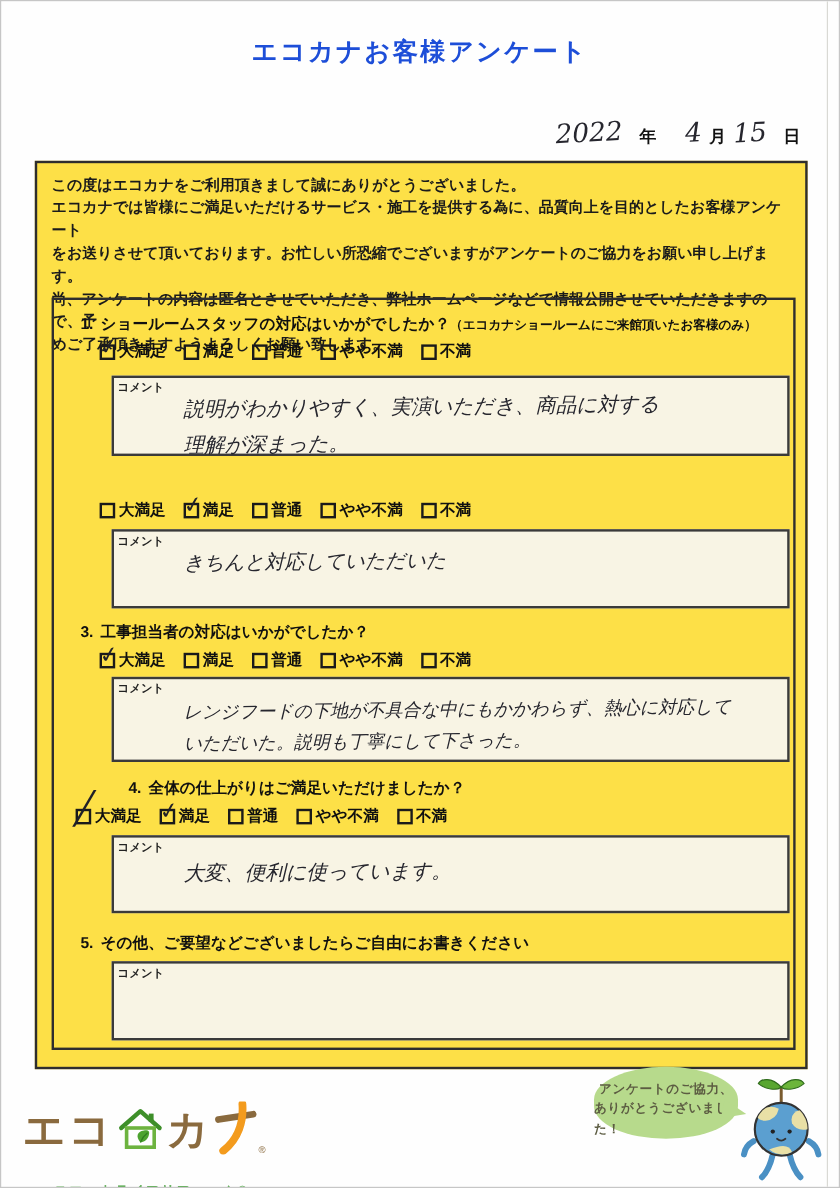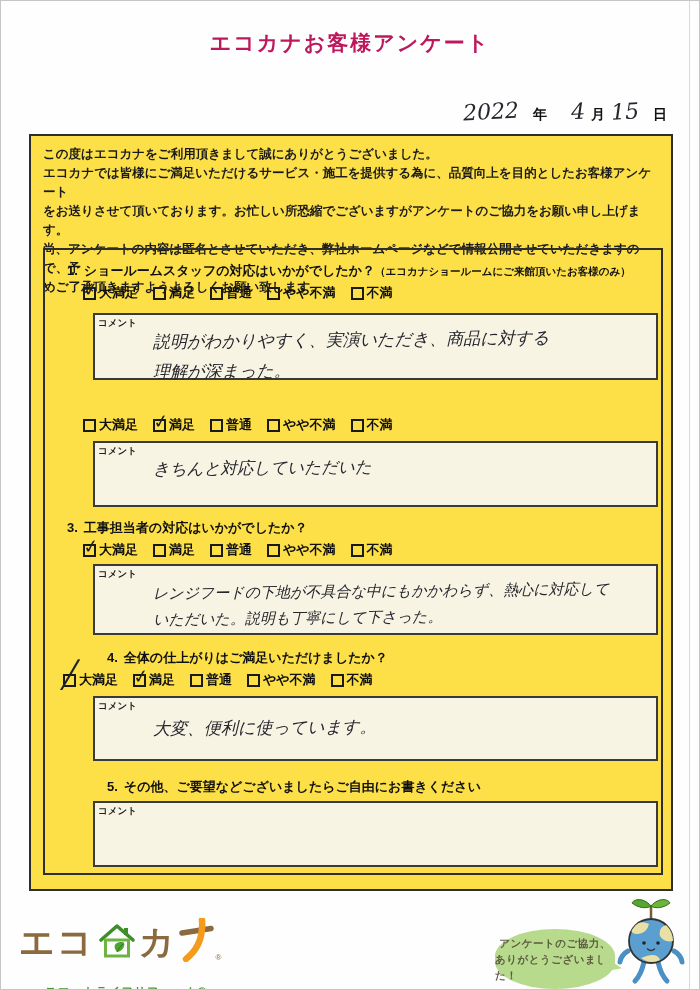--- a/index.html
+++ b/index.html
@@ -2,21 +2,21 @@
 <html><head>
 <meta charset="utf-8">
 <style>
   * { margin:0; padding:0; box-sizing:border-box; }
   body { font-family:"Liberation Sans", sans-serif; background:#fff; }
   .page { position:relative; width:700px; height:990px; background:#fefefe;
           border:1px solid #c6c6c6; overflow:hidden; }
   .scan-edge { position:absolute; left:688px; top:0; width:1px; height:990px; background:#d9d9d4; }
 
   .title { position:absolute; top:28px; left:0; width:100%; text-align:center;
-           font-size:21px; font-weight:bold; letter-spacing:2px; color:#be185d; }
+           font-size:21px; font-weight:bold; letter-spacing:2px; color:#1d4ed8; }
 
   .date-row { position:absolute; top:98px; right:32px; display:flex; align-items:baseline; color:#111; }
   .date-row .printed { font-size:14px; font-weight:bold; }
   .hand { font-family:"DejaVu Serif", serif; font-style:italic; color:#26262e; }
   .date-hand { font-size:22px; transform:rotate(-3deg); }
   .dsp-l { margin-left:14px; } .dsp-s { margin-left:6px; } .dsp-m { margin-left:24px; }
 
   .outer-box { position:absolute; left:28px; top:133px; width:644px; height:757px;
                border:2px solid #2e2e2e; background:#fde047; }
   .intro { position:absolute; left:12px; top:9px; width:620px; font-size:12.5px; font-weight:700;
@@ -49,23 +49,23 @@
   .logo-char { font-size:35px; font-weight:bold; color:#8a6a3e; letter-spacing:2px; line-height:1; }
   .logo-house { margin:0 3px; position:relative; top:2px; }
   .logo-na { margin-left:3px; position:relative; top:1px; }
   .logo-reg { font-size:8px; color:#8a6a3e; align-self:flex-end; margin-bottom:3px; }
   .logo-sub { margin-top:19px; text-align:center; font-size:11px; font-weight:bold;
               letter-spacing:1.5px; color:#3f9b35; }
 
   .addr { position:absolute; left:243px; top:906px; color:#222; font-weight:bold; font-size:13px;
           line-height:16.5px; white-space:pre; }
 
-  .bubble { position:absolute; left:494px; top:928px; width:120px; height:60px;
+  .bubble { position:absolute; left:494px; top:888px; width:120px; height:60px;
             background:#b7da8c; border-radius:55% 55% 55% 55% / 50% 50% 50% 50%;
-            display:flex; flex-direction:column; justify-content:center; align-items:center; }
+            display:flex; flex-direction:column; justify-content:flex-end; align-items:center; }
   .bubble::after { content:''; position:absolute; right:-15px; top:30px; width:0; height:0;
                    border:8px solid transparent; border-left:20px solid #b7da8c; transform:rotate(12deg); }
   .bubble-line { font-size:10.5px; font-weight:bold; color:#5c5c42; line-height:1.55; letter-spacing:0.5px; }
 
   .mascot { position:absolute; left:612px; top:893px; }
 </style>
 </head>
 <body>
 
 <div class="page">
@@ -243,21 +243,21 @@
               <span class="mark hand"></span>
             </span>
             <span class="opt-label">不満</span>
           </span>
       </div>
       <div class="comment-box" style="top:446px; height:65px;">
         <span class="comment-label">コメント</span>
         <div class="comment-text hand" style="font-size:17px; top:14px;">大変、便利に使っています。</div>
       </div>
 
-      <div class="q-line" style="left:22px; top:527px;margin-left:40px;">
+      <div class="q-line" style="left:22px; top:527px;">
         <span class="q-num">5.</span><span class="q-text">その他、ご要望などございましたらご自由にお書きください</span>
       </div>
       <div class="comment-box" style="top:551px; height:66px;">
         <span class="comment-label">コメント</span>
         <div class="comment-text hand"></div>
       </div>
 
     </div>
   </div>
 

